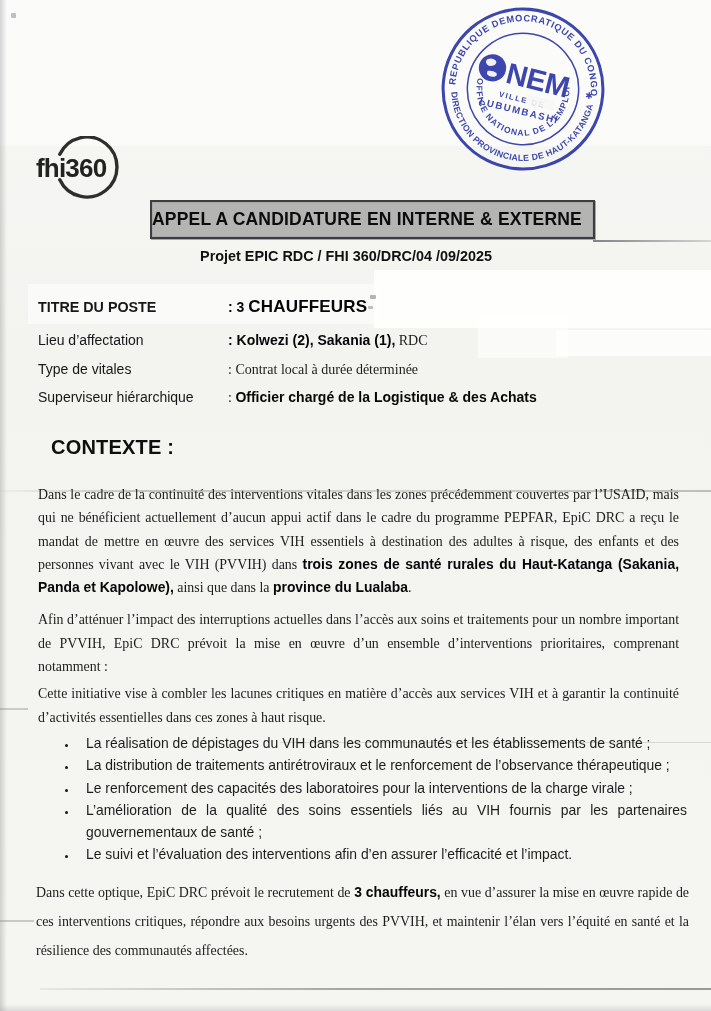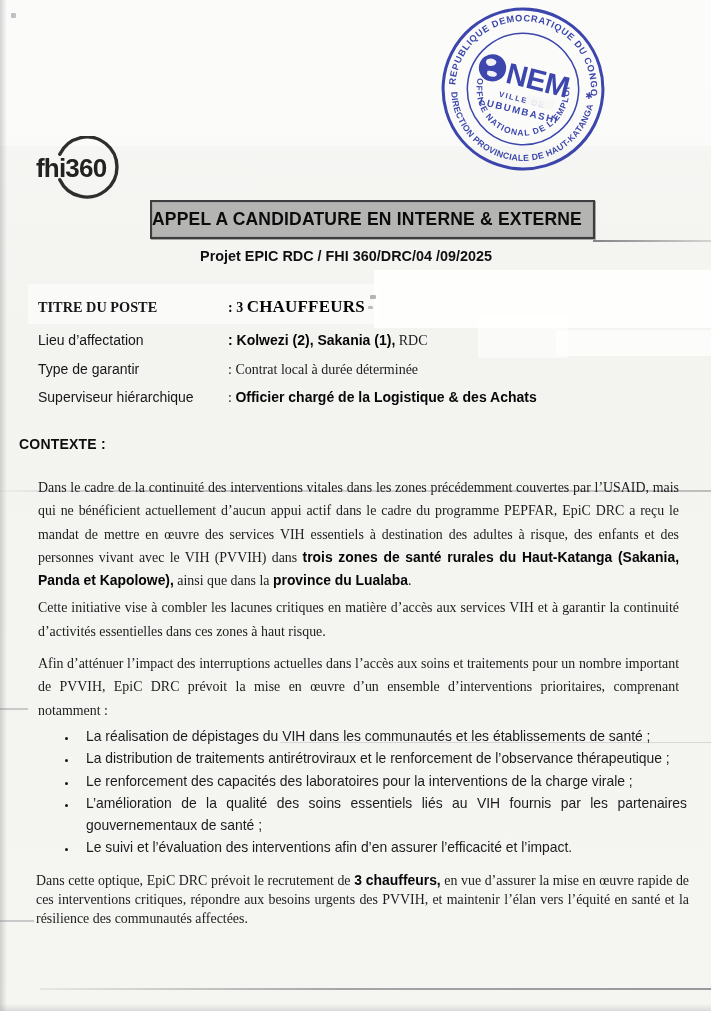--- a/index.html
+++ b/index.html
@@ -54,39 +54,39 @@
   
   .banner{margin:200px 0 0 150px;width:441px;height:35px;background:#b4b4b3;
     border:2.5px solid #3d3d3f;box-shadow:1px 1px 0 rgba(90,90,90,.5), inset 0 0 0 1px rgba(160,160,160,.6);
     display:flex;align-items:center;position:relative;z-index:2;}
   .banner-title{font-size:17.5px;font-weight:700;color:#0c0c0c;letter-spacing:.2px;white-space:nowrap;}
   .subtitle{margin-top:9px;width:692px;text-align:center;font-size:14.4px;font-weight:700;
     color:#101012;position:relative;z-index:2;}
   
   .fields{margin:33px 0 0 38px;position:relative;z-index:2;}
   .frow{display:flex;align-items:baseline;margin-bottom:12px;font-size:14px;}
-  .frow.row-0{margin-bottom:15px;font-family:Liberation Serif, serif;}
+  .frow.row-0{margin-bottom:15px;}
   .frow.row-2{margin-bottom:11px;}
   .flabel{width:190px;flex:none;color:#17171a;}
   .flabel.b{font-weight:700;font-size:14.3px;}
   .fvalue{flex:1;}
   .duration{font-size:14.2px;margin-top:1px;}
   
-  .ctx-head{margin:30px 0 0 19px;font-size:14px;font-weight:700;letter-spacing:.2px;
+  .ctx-head{margin:30px 0 0 51px;font-size:20px;font-weight:700;letter-spacing:.2px;
     position:relative;z-index:2;color:#0e0e10;}
   .para{margin:10px 32px 0 38px;text-align:justify;font-size:13.9px;line-height:22.3px;
     position:relative;z-index:2;color:#1c1c1e;}
   .para.p-0{margin-top:24px;}
   .para.p-1{margin-top:4px;}
   .para.p-2{margin-top:9px;}
   ul.bullets{margin:3px 24px 12px 78px;padding:0;position:relative;z-index:2;}
   ul.bullets li{font-size:13.9px;line-height:22.3px;text-align:justify;padding-left:8px;
     margin:0;color:#1c1c1e;}
   ul.bullets li::marker{font-size:11px;color:#17171a;}
-  .closing{margin:11px 22px 0 36px;text-align:justify;font-size:13.9px;line-height:19px;
+  .closing{margin:11px 22px 0 36px;text-align:justify;font-size:13.9px;line-height:29px;
     position:relative;z-index:2;color:#1c1c1e;}
   
   .seg.r{font-weight:400;font-family:Liberation Serif, serif;}
   .seg.b{font-weight:700;color:#060608;}
   .seg.lg{font-size:17px;letter-spacing:.2px;}
 </style>
 </head>
 <body>
 
 <div class="page">
@@ -148,34 +148,34 @@
 
     <div class="frow row-0">
         <span class="flabel b">TITRE DU POSTE</span>
         <span class="fvalue"><span class="seg b">: 3 </span><span class="seg b lg">CHAUFFEURS</span></span>
       </div>
       <div class="frow row-1">
         <span class="flabel r">Lieu d’affectation</span>
         <span class="fvalue"><span class="seg b">: </span><span class="seg b">Kolwezi (2), Sakania (1),</span><span class="seg r"> RDC</span></span>
       </div>
       <div class="frow row-2">
-        <span class="flabel r">Type de garantir</span>
+        <span class="flabel r">Type de vitales</span>
         <span class="fvalue"><span class="seg r">: Contrat local à durée déterminée</span></span>
       </div>
       <div class="frow row-3">
         <span class="flabel r">Superviseur hiérarchique</span>
         <span class="fvalue"><span class="seg r">: </span><span class="seg b">Officier chargé de la Logistique &amp; des Achats</span></span>
       </div>
   </div>
 
   <div class="ctx-head">CONTEXTE :</div>
   <div>
       <div class="para p-0"><span class="seg r">Dans le cadre de la continuité des interventions vitales dans les zones précédemment couvertes par l’USAID, mais qui ne bénéficient actuellement d’aucun appui actif dans le cadre du programme PEPFAR, EpiC DRC a reçu le mandat de mettre en œuvre des services VIH essentiels à destination des adultes à risque, des enfants et des personnes vivant avec le VIH (PVVIH) dans </span><span class="seg b">trois zones de santé rurales du Haut-Katanga (Sakania, Panda et Kapolowe),</span><span class="seg r"> ainsi que dans la </span><span class="seg b">province du Lualaba</span><span class="seg r">.</span></div>
+      <div class="para p-2"><span class="seg r">Afin d’atténuer l’impact des interruptions actuelles dans l’accès aux soins et traitements pour un nombre important de PVVIH, EpiC DRC prévoit la mise en œuvre d’un ensemble d’interventions prioritaires, comprenant notamment :</span></div>
       <div class="para p-1"><span class="seg r">Cette initiative vise à combler les lacunes critiques en matière d’accès aux services VIH et à garantir la continuité d’activités essentielles dans ces zones à haut risque.</span></div>
-      <div class="para p-2"><span class="seg r">Afin d’atténuer l’impact des interruptions actuelles dans l’accès aux soins et traitements pour un nombre important de PVVIH, EpiC DRC prévoit la mise en œuvre d’un ensemble d’interventions prioritaires, comprenant notamment :</span></div>
     </div>
   <ul class="bullets">
       <li>La réalisation de dépistages du VIH dans les communautés et les établissements de santé ;</li>
       <li>La distribution de traitements antirétroviraux et le renforcement de l’observance thérapeutique ;</li>
       <li>Le renforcement des capacités des laboratoires pour la interventions de la charge virale ;</li>
       <li>L’amélioration de la qualité des soins essentiels liés au VIH fournis par les partenaires gouvernementaux de santé ;</li>
       <li>Le suivi et l’évaluation des interventions afin d’en assurer l’efficacité et l’impact.</li>
     </ul>
   <div class="closing"><span class="seg r">Dans cette optique, EpiC DRC prévoit le recrutement de </span><span class="seg b">3 chauffeurs,</span><span class="seg r"> en vue d’assurer la mise en œuvre rapide de ces interventions critiques, répondre aux besoins urgents des PVVIH, et maintenir l’élan vers l’équité en santé et la résilience des communautés affectées.</span></div>
 

